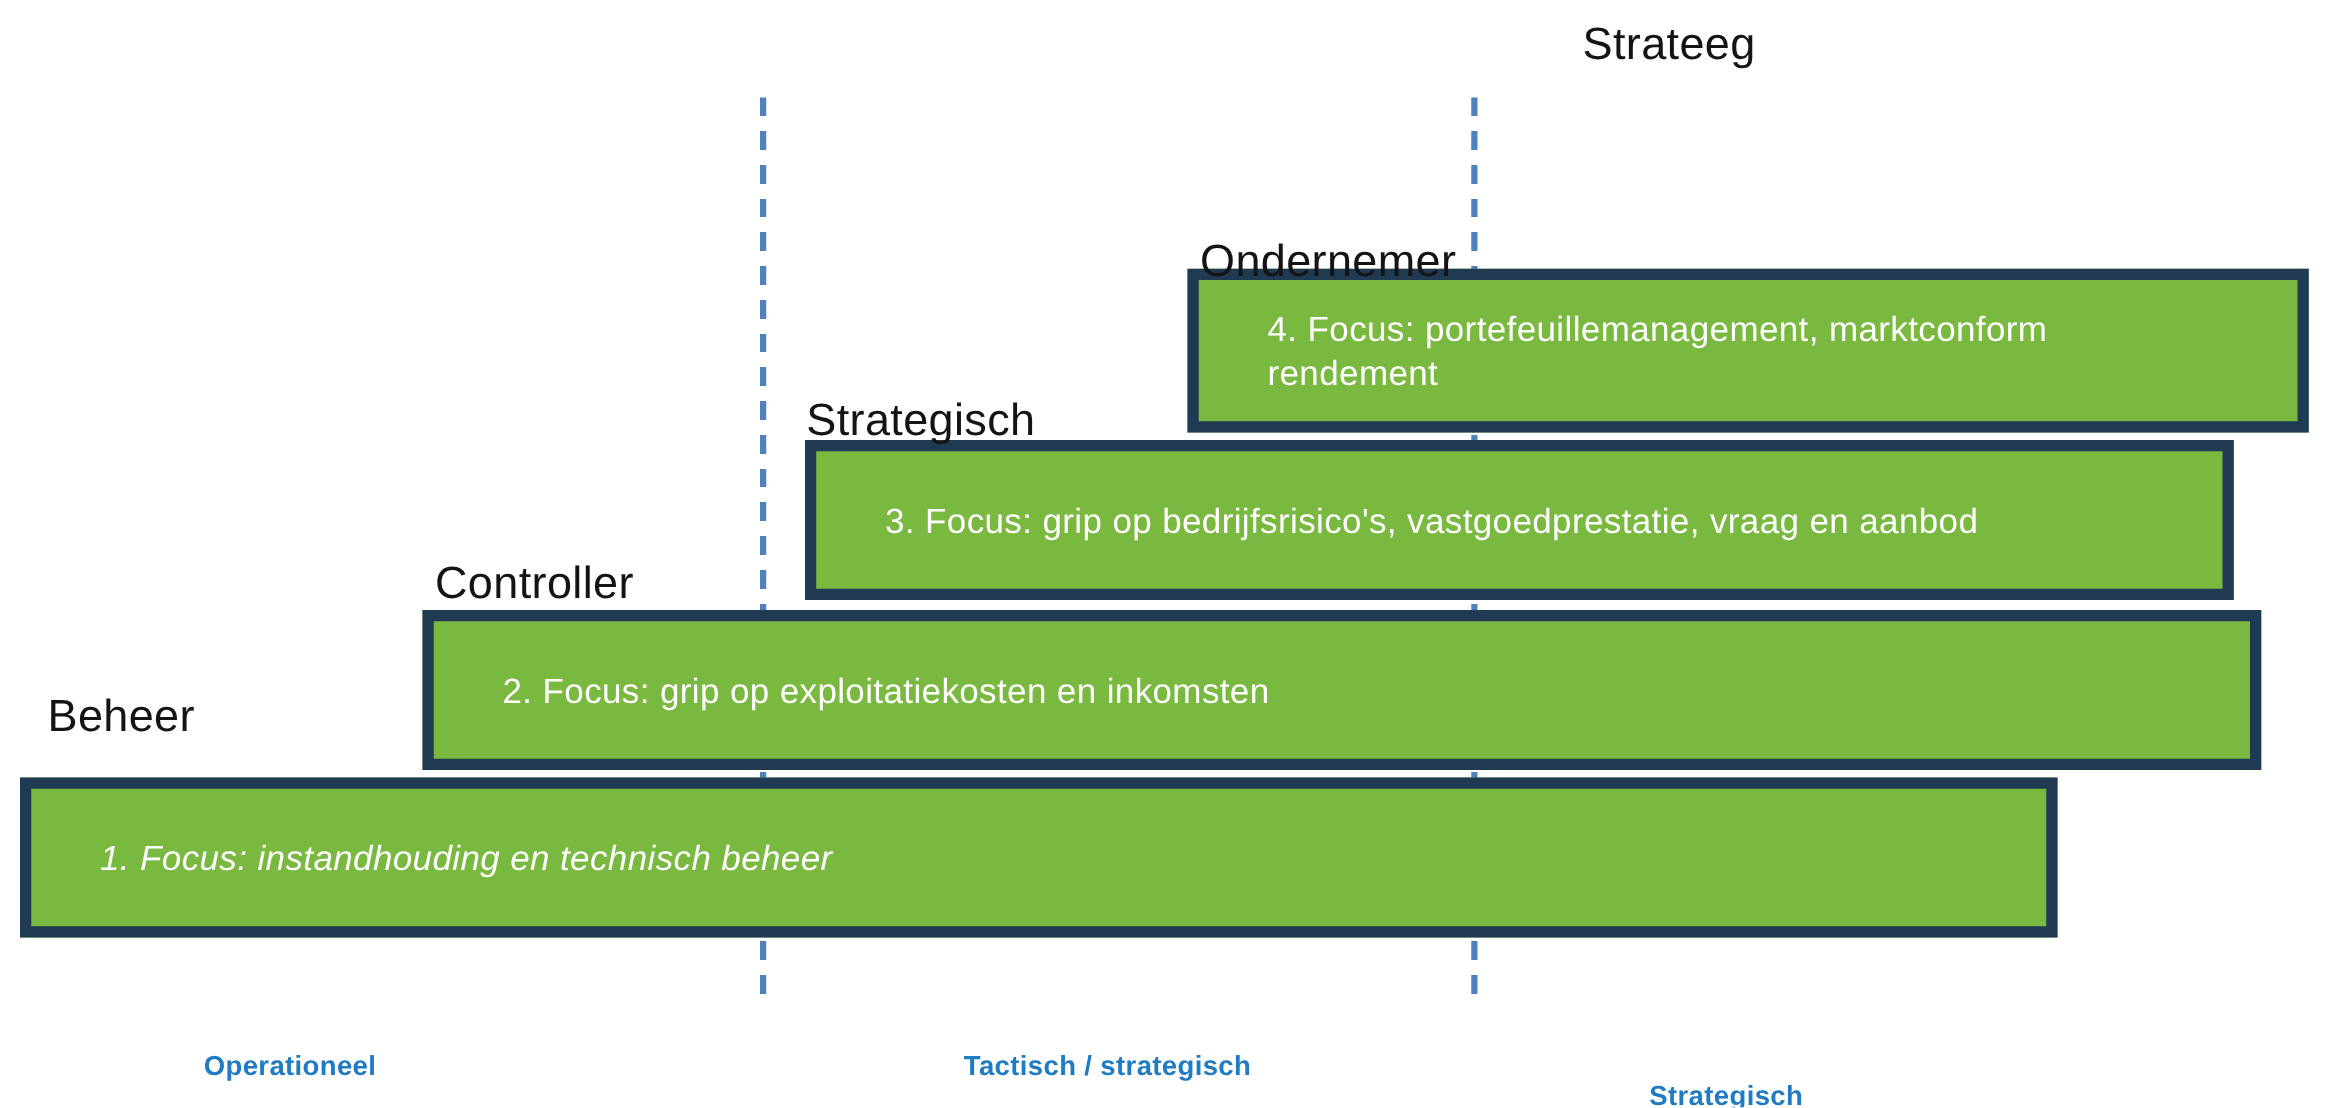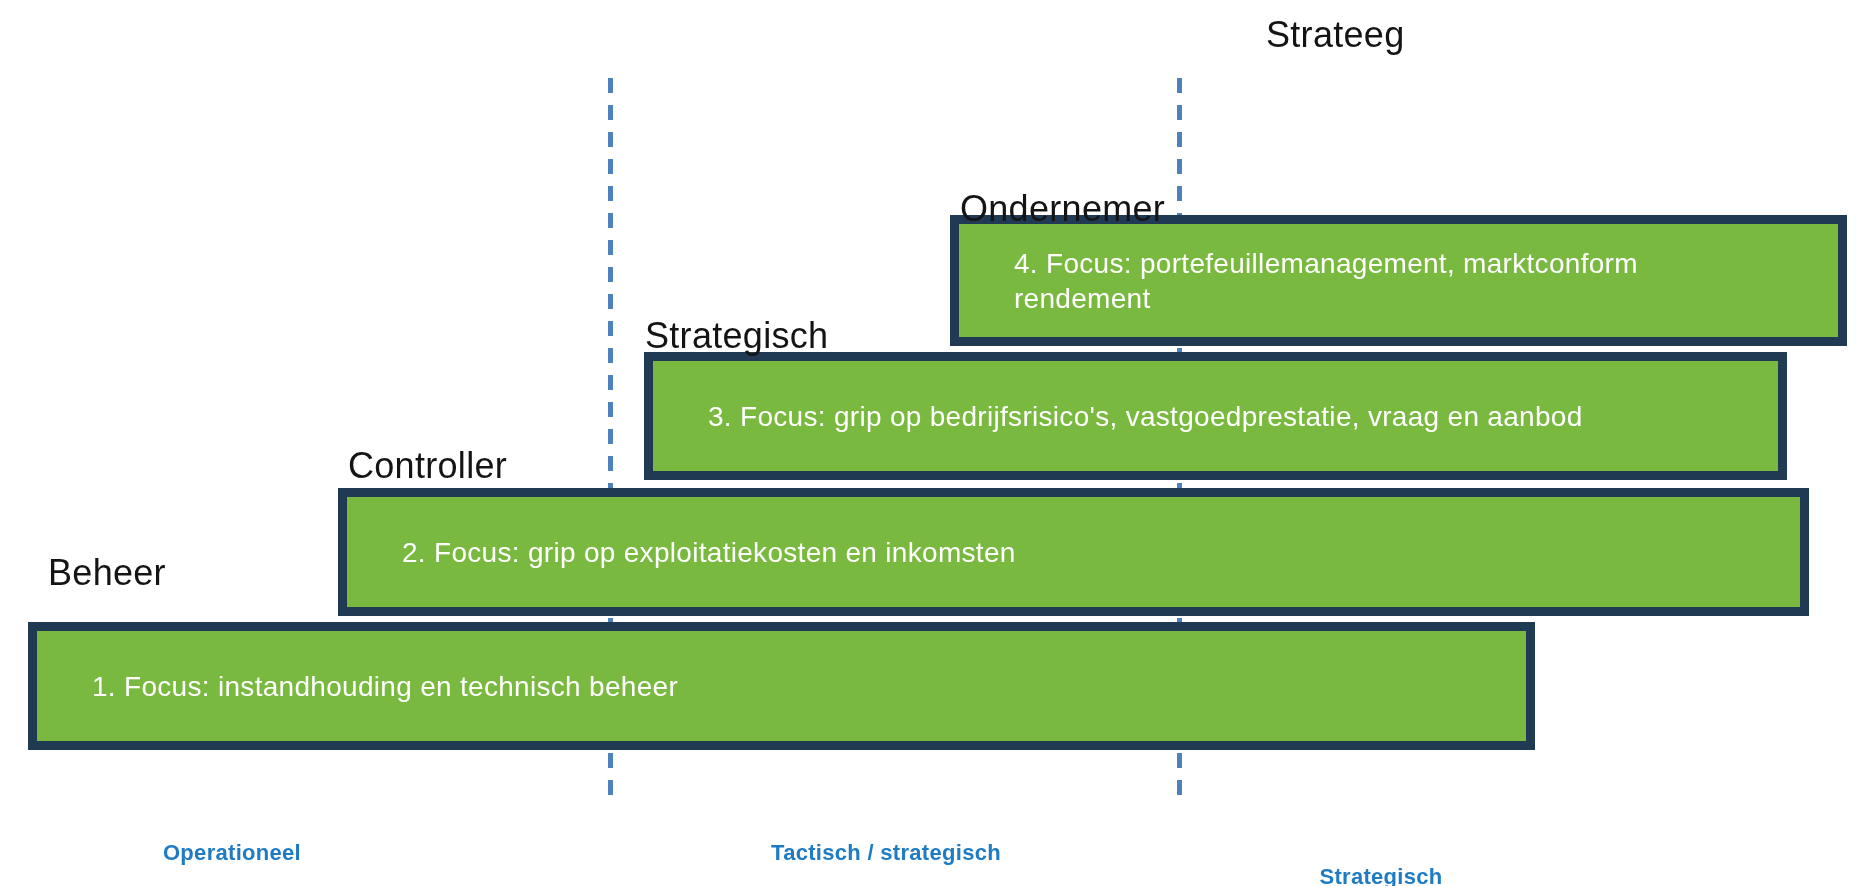--- a/index.html
+++ b/index.html
@@ -42,37 +42,37 @@
     z-index: 2;
     display: flex;
     align-items: center;
     color: #ffffff;
     font-size: 28px;
     letter-spacing: 0.3px;
     padding-left: 55px;
     padding-right: 30px;
     line-height: 1.25;
   }
-  .bar1 { left: 28px;   top: 622px; width: 1507px; height: 128px; }
+  .bar1 { left: 16px;   top: 622px; width: 1630px; height: 128px; font-style: italic; }
   .bar2 { left: 338px;  top: 488px; width: 1471px; height: 128px; }
   .bar3 { left: 644px;  top: 352px; width: 1143px; height: 128px; }
   .bar4 { left: 950px;  top: 215px; width: 897px;  height: 131px; }
   .bar5 { left: 1256px; top: 81px;  width: 591px;  height: 128px; }
   .bar4 .bar-text { display: inline-block; max-width: 660px; }
 
   
   .role-label {
     position: absolute;
     color: #141414;
     font-size: 36px;
     letter-spacing: 0.3px;
     z-index: 3;
     white-space: nowrap;
   }
-  .role-beheer       { left: 48px;   top: 552px; }
+  .role-beheer       { left: 38px;   top: 552px; }
   .role-controller   { left: 348px;  top: 445px; }
   .role-assetmanager { left: 645px;  top: 315px; }
   .role-ondernemer   { left: 960px;  top: 188px; }
   .role-strateeg     { left: 1266px; top: 14px; }
 
   
   .axis-label {
     position: absolute;
     top: 840px;
     transform: translateX(-50%);

